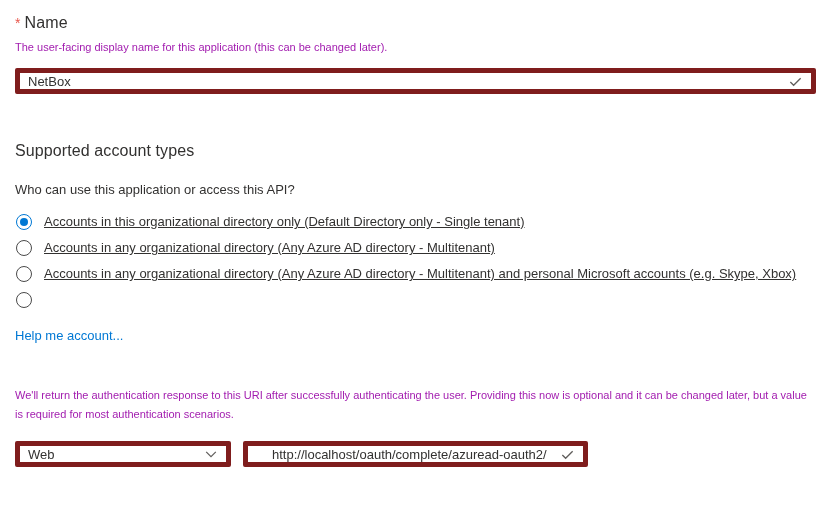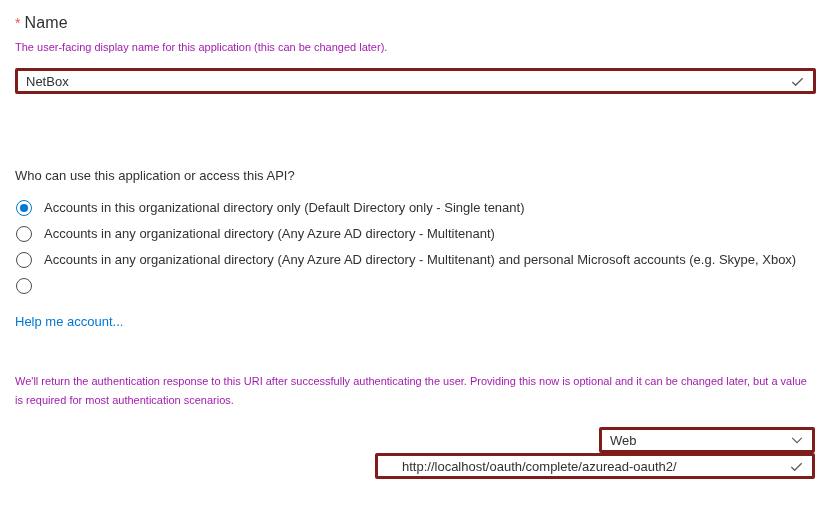--- a/index.html
+++ b/index.html
@@ -25,47 +25,48 @@
     font-size: 11px;
     line-height: 19px;
     color: #a21caf;
     max-width: 800px;
   }
 
   .input-box {
     display: flex;
     align-items: center;
     height: 26px;
-    border: 3px solid #7f1d1d;
+    border: 5px solid #7f1d1d;
     border-radius: 2px;
     background: #fff;
     padding: 0 8px;
   }
   .input-box input {
     flex: 1;
     border: none;
     outline: none;
     font-family: "Liberation Sans", "DejaVu Sans", sans-serif;
     font-size: 13px;
     color: #323130;
     background: transparent;
     min-width: 0;
   }
   .name-input-box { margin-top: 11px; width: 801px; }
 
   .icon-svg { flex: 0 0 auto; display: block; }
 
-  .question { font-size: 13px; line-height: 18px; margin-top: 31px; color: #323130; }
+  .question { font-size: 13px; line-height: 18px; margin-top: 15px; color: #323130; }
 
   .radio-list { margin-top: 10px; }
   .radio-row {
     display: flex;
     align-items: center;
     height: 26px;
     cursor: pointer;
+    text-decoration: underline;
   }
   .radio-circle {
     width: 16px; height: 16px;
     border: 1px solid #4a4a4a;
     border-radius: 50%;
     margin: 0 12px 0 1px;
     position: relative;
     flex: 0 0 auto;
     background: #fff;
   }
@@ -87,31 +88,30 @@
     font-size: 13px;
     color: #0078d4;
     text-decoration: none;
     cursor: pointer;
   }
 
   .spacer-lg { height: 42px; }
 
   .controls-row {
     display: flex;
-    align-items: flex-end;
+    align-items: flex-start;
     margin-top: 17px;
-    flex-direction: column;
   }
   .platform-select {
     width: 216px;
     justify-content: space-between;
     cursor: pointer;
   }
   .platform-select .select-label { font-size: 13px; color: #323130; }
-  .uri-input-box { width: 440px; margin-left: 12px; padding-left: 24px; }
+  .uri-input-box { width: 345px; margin-left: 12px; padding-left: 24px; }
 </style>
 </head>
 <body>
 
 <div class="page">
 
   
   <div class="section-title">
     <span class="required-marker">*</span><span>Name</span>
   </div>
@@ -122,20 +122,21 @@
     <span>
       <svg class="icon-svg" width="15" height="15" viewBox="0 0 16 16">
         <path d="M2.5 8.5 L6 12 L13.5 4.5" fill="none" stroke="#605e5c" stroke-width="1.4"></path>
       </svg>
     </span>
   </div>
 
   <div class="spacer-lg"></div>
 
   
+  <div class="section-title">Supported account types</div>
   <div class="question">Who can use this application or access this API?</div>
 
   <div class="radio-list">
     <div class="radio-row selected">
       <span class="radio-circle"></span>
       <span class="radio-label">Accounts in this organizational directory only (Default Directory only - Single tenant)</span>
     </div>
     <div class="radio-row">
       <span class="radio-circle"></span>
       <span class="radio-label">Accounts in any organizational directory (Any Azure AD directory - Multitenant)</span>

